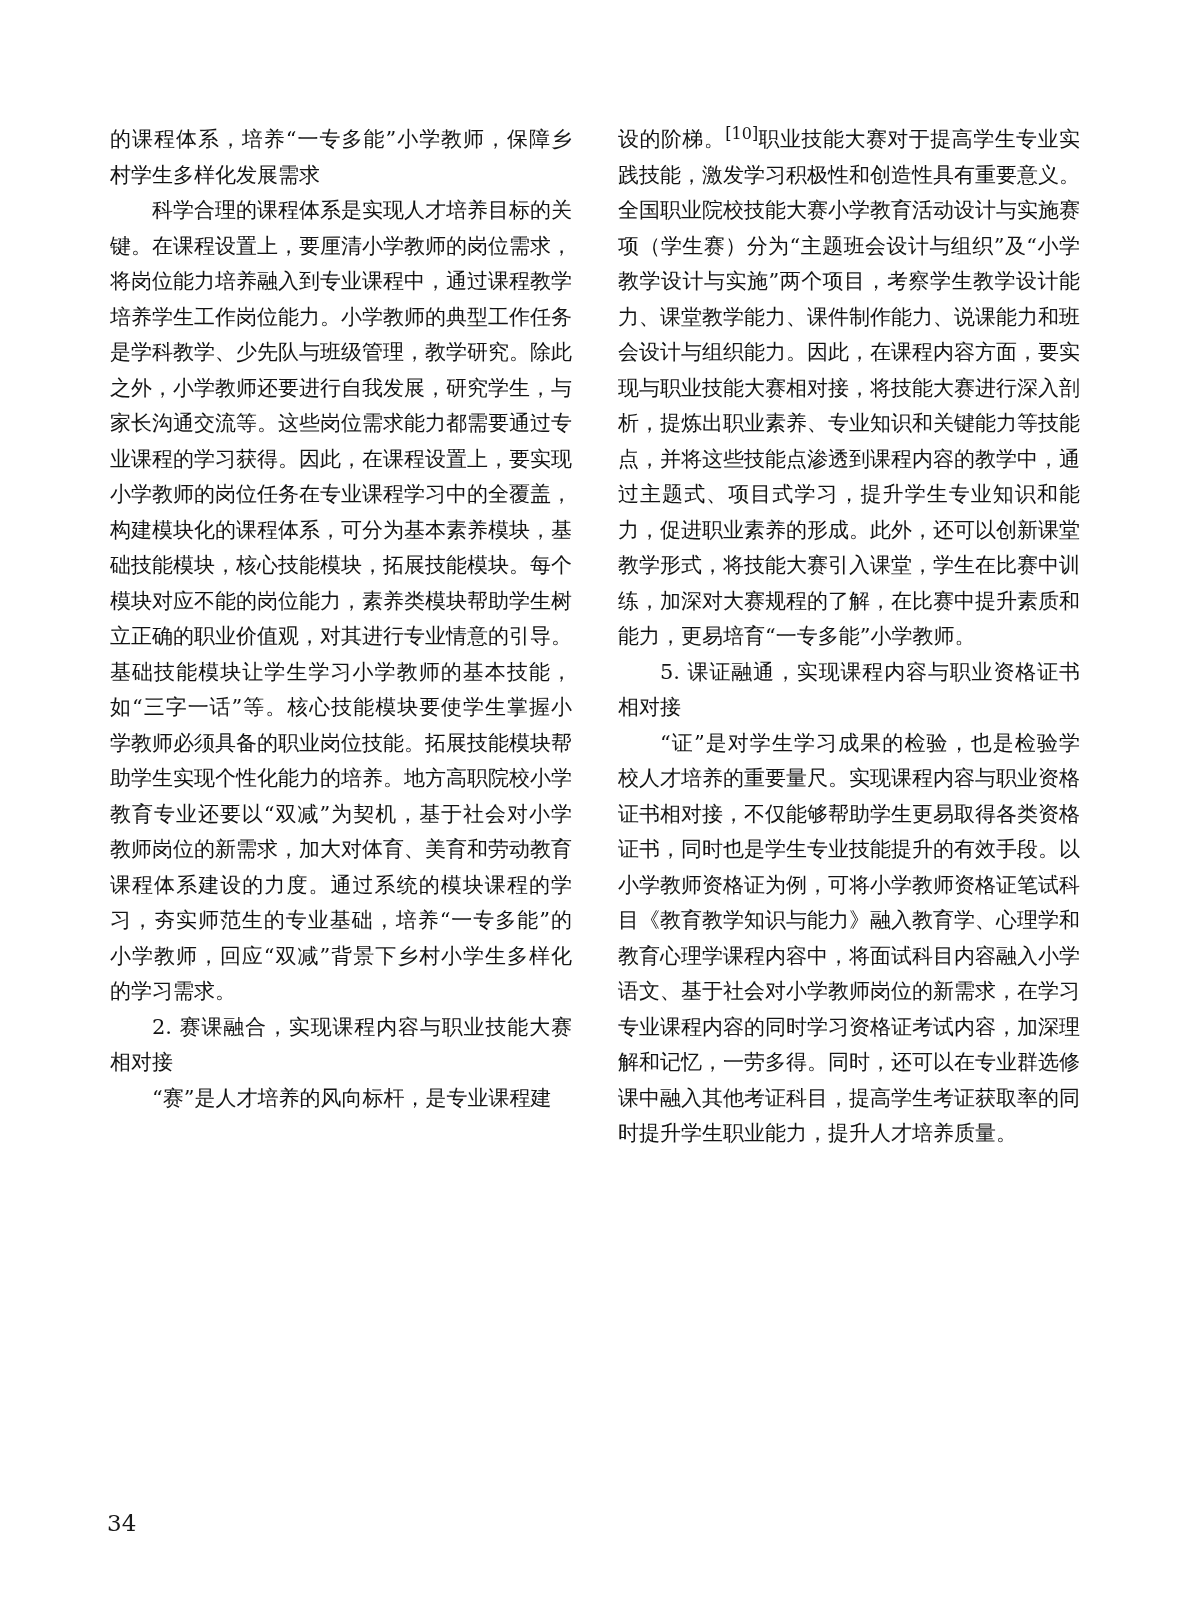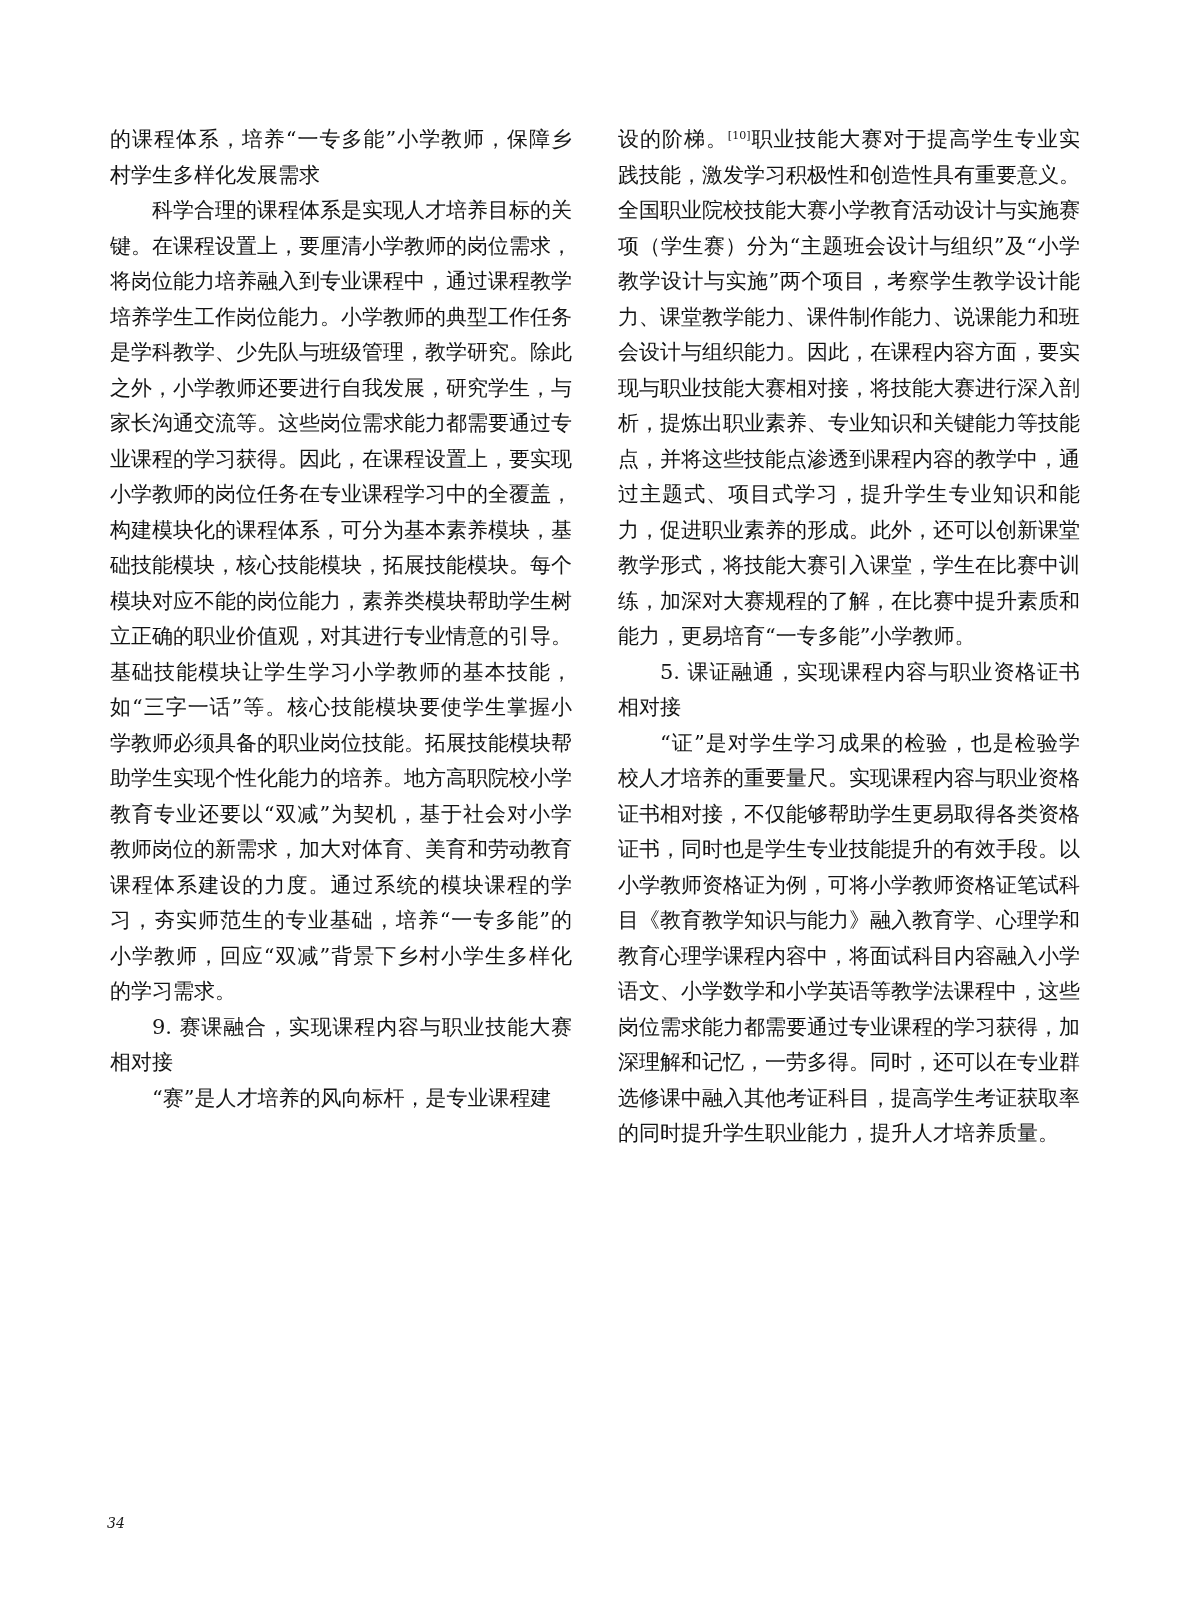--- a/index.html
+++ b/index.html
@@ -23,44 +23,43 @@
     line-height: 35.5px;
     color: #141414;
     text-align: justify;
     text-justify: inter-character;
   }
   .column-left  { left: 110px; }
   .column-right { left: 618px; }
   .para { margin: 0; padding: 0; }
   .para.indent { text-indent: 2em; }
   sup {
-    font-size: 11px;
+    font-size: 16px;
     line-height: 0;
     vertical-align: 7px;
     letter-spacing: 0;
   }
   .page-number {
     position: absolute;
     left: 107px;
     top: 1506px;
-    font-size: 14px;
+    font-size: 23px;
     line-height: 35px;
     color: #1a1a1a;
-    font-style: italic;
   }
 </style>
 </head>
 <body>
 
 <div class="page">
   <div class="column column-left">
       <div class="para">的课程体系，培养“一专多能”小学教师，保障乡村学生多样化发展需求</div>
       <div class="para indent">科学合理的课程体系是实现人才培养目标的关键。在课程设置上，要厘清小学教师的岗位需求，将岗位能力培养融入到专业课程中，通过课程教学培养学生工作岗位能力。小学教师的典型工作任务是学科教学、少先队与班级管理，教学研究。除此之外，小学教师还要进行自我发展，研究学生，与家长沟通交流等。这些岗位需求能力都需要通过专业课程的学习获得。因此，在课程设置上，要实现小学教师的岗位任务在专业课程学习中的全覆盖，构建模块化的课程体系，可分为基本素养模块，基础技能模块，核心技能模块，拓展技能模块。每个模块对应不能的岗位能力，素养类模块帮助学生树立正确的职业价值观，对其进行专业情意的引导。基础技能模块让学生学习小学教师的基本技能，如“三字一话”等。核心技能模块要使学生掌握小学教师必须具备的职业岗位技能。拓展技能模块帮助学生实现个性化能力的培养。地方高职院校小学教育专业还要以“双减”为契机，基于社会对小学教师岗位的新需求，加大对体育、美育和劳动教育课程体系建设的力度。通过系统的模块课程的学习，夯实师范生的专业基础，培养“一专多能”的小学教师，回应“双减”背景下乡村小学生多样化的学习需求。</div>
-      <div class="para indent">9. 赛课融合，实现课程内容与职业技能大赛相对接</div>
+      <div class="para indent">2. 赛课融合，实现课程内容与职业技能大赛相对接</div>
       <div class="para indent">“赛”是人才培养的风向标杆，是专业课程建</div>
     </div>
   <div class="column column-right">
       <div class="para">设的阶梯。<sup>[10]</sup>职业技能大赛对于提高学生专业实践技能，激发学习积极性和创造性具有重要意义。全国职业院校技能大赛小学教育活动设计与实施赛项（学生赛）分为“主题班会设计与组织”及“小学教学设计与实施”两个项目，考察学生教学设计能力、课堂教学能力、课件制作能力、说课能力和班会设计与组织能力。因此，在课程内容方面，要实现与职业技能大赛相对接，将技能大赛进行深入剖析，提炼出职业素养、专业知识和关键能力等技能点，并将这些技能点渗透到课程内容的教学中，通过主题式、项目式学习，提升学生专业知识和能力，促进职业素养的形成。此外，还可以创新课堂教学形式，将技能大赛引入课堂，学生在比赛中训练，加深对大赛规程的了解，在比赛中提升素质和能力，更易培育“一专多能”小学教师。</div>
       <div class="para indent">5. 课证融通，实现课程内容与职业资格证书相对接</div>
-      <div class="para indent">“证”是对学生学习成果的检验，也是检验学校人才培养的重要量尺。实现课程内容与职业资格证书相对接，不仅能够帮助学生更易取得各类资格证书，同时也是学生专业技能提升的有效手段。以小学教师资格证为例，可将小学教师资格证笔试科目《教育教学知识与能力》融入教育学、心理学和教育心理学课程内容中，将面试科目内容融入小学语文、小学数学和小学英语等教学法课程中，这些岗位需求能力都需要通过专业课程的学习获得，加深理解和记忆，一劳多得。同时，还可以在专业群选修课中融入其他考证科目，提高学生考证获取率的同时提升学生职业能力，提升人才培养质量。</div>
+      <div class="para indent">“证”是对学生学习成果的检验，也是检验学校人才培养的重要量尺。实现课程内容与职业资格证书相对接，不仅能够帮助学生更易取得各类资格证书，同时也是学生专业技能提升的有效手段。以小学教师资格证为例，可将小学教师资格证笔试科目《教育教学知识与能力》融入教育学、心理学和教育心理学课程内容中，将面试科目内容融入小学语文、基于社会对小学教师岗位的新需求，在学习专业课程内容的同时学习资格证考试内容，加深理解和记忆，一劳多得。同时，还可以在专业群选修课中融入其他考证科目，提高学生考证获取率的同时提升学生职业能力，提升人才培养质量。</div>
     </div>
   <div class="page-number">34</div>
 </div>
 
 </body></html>

